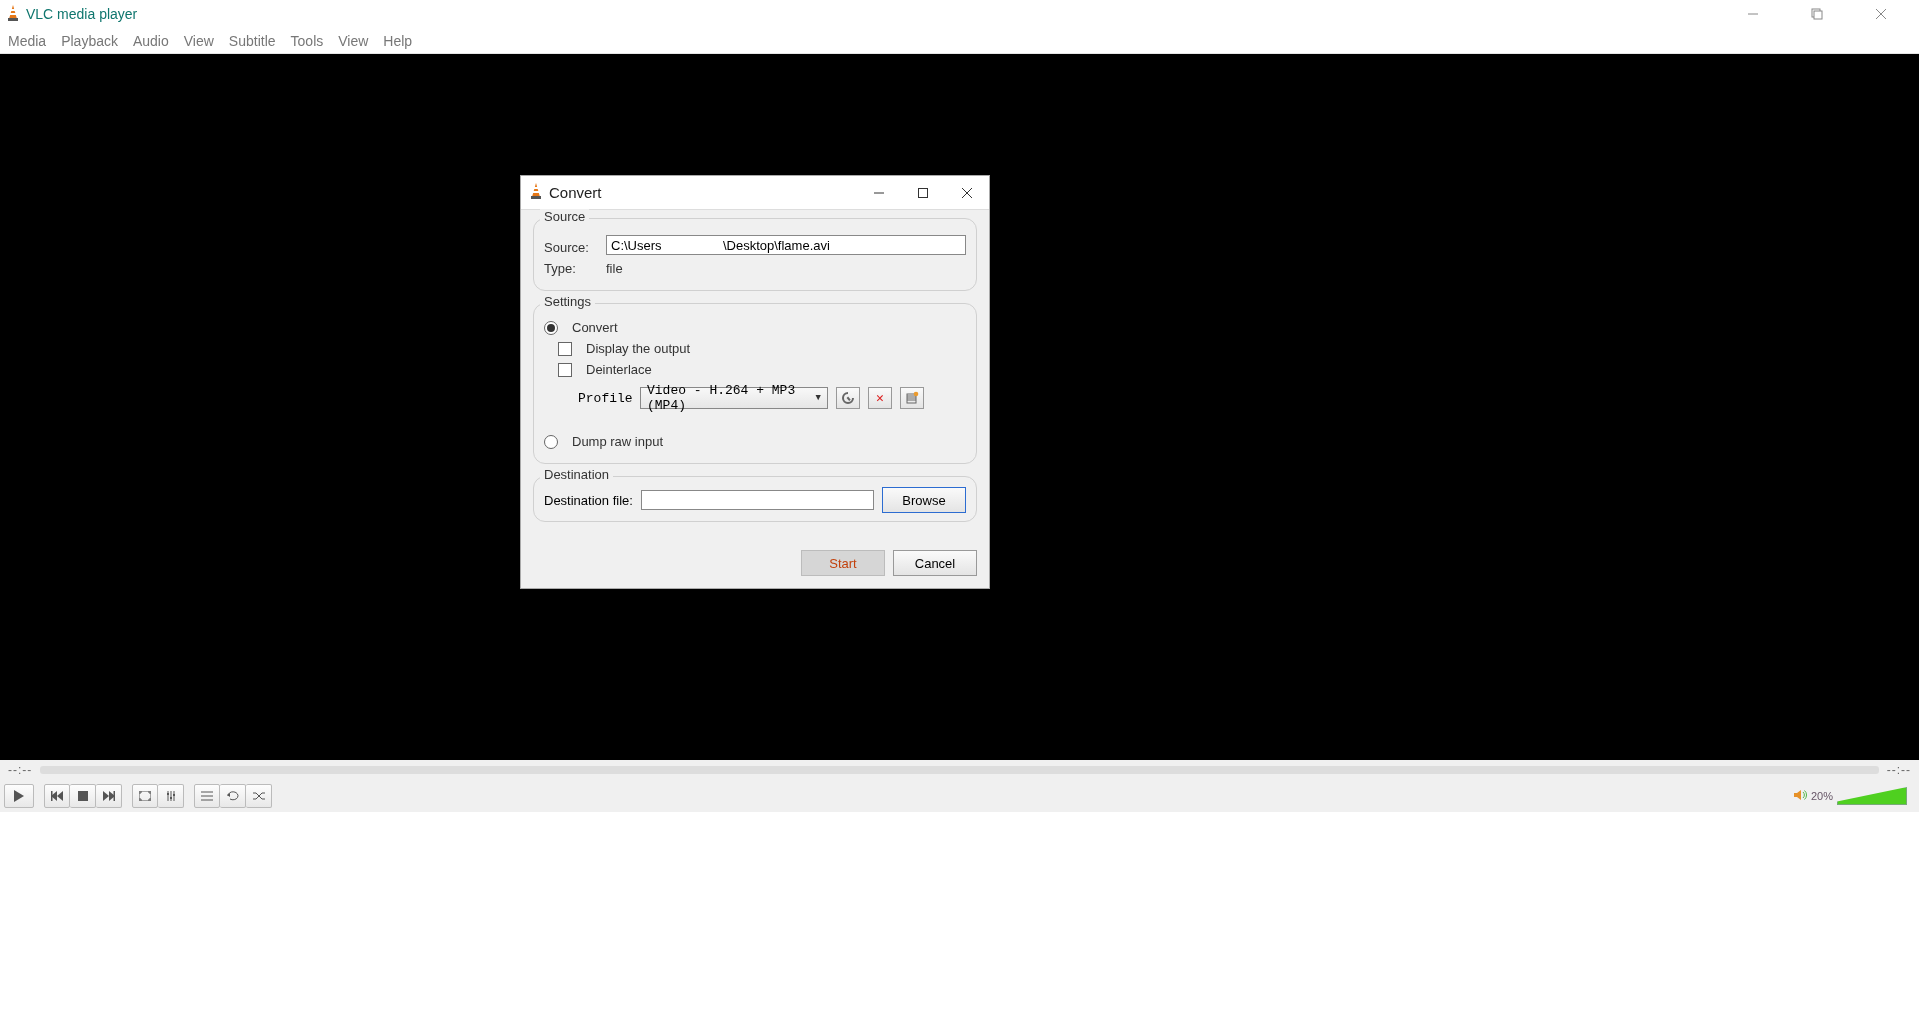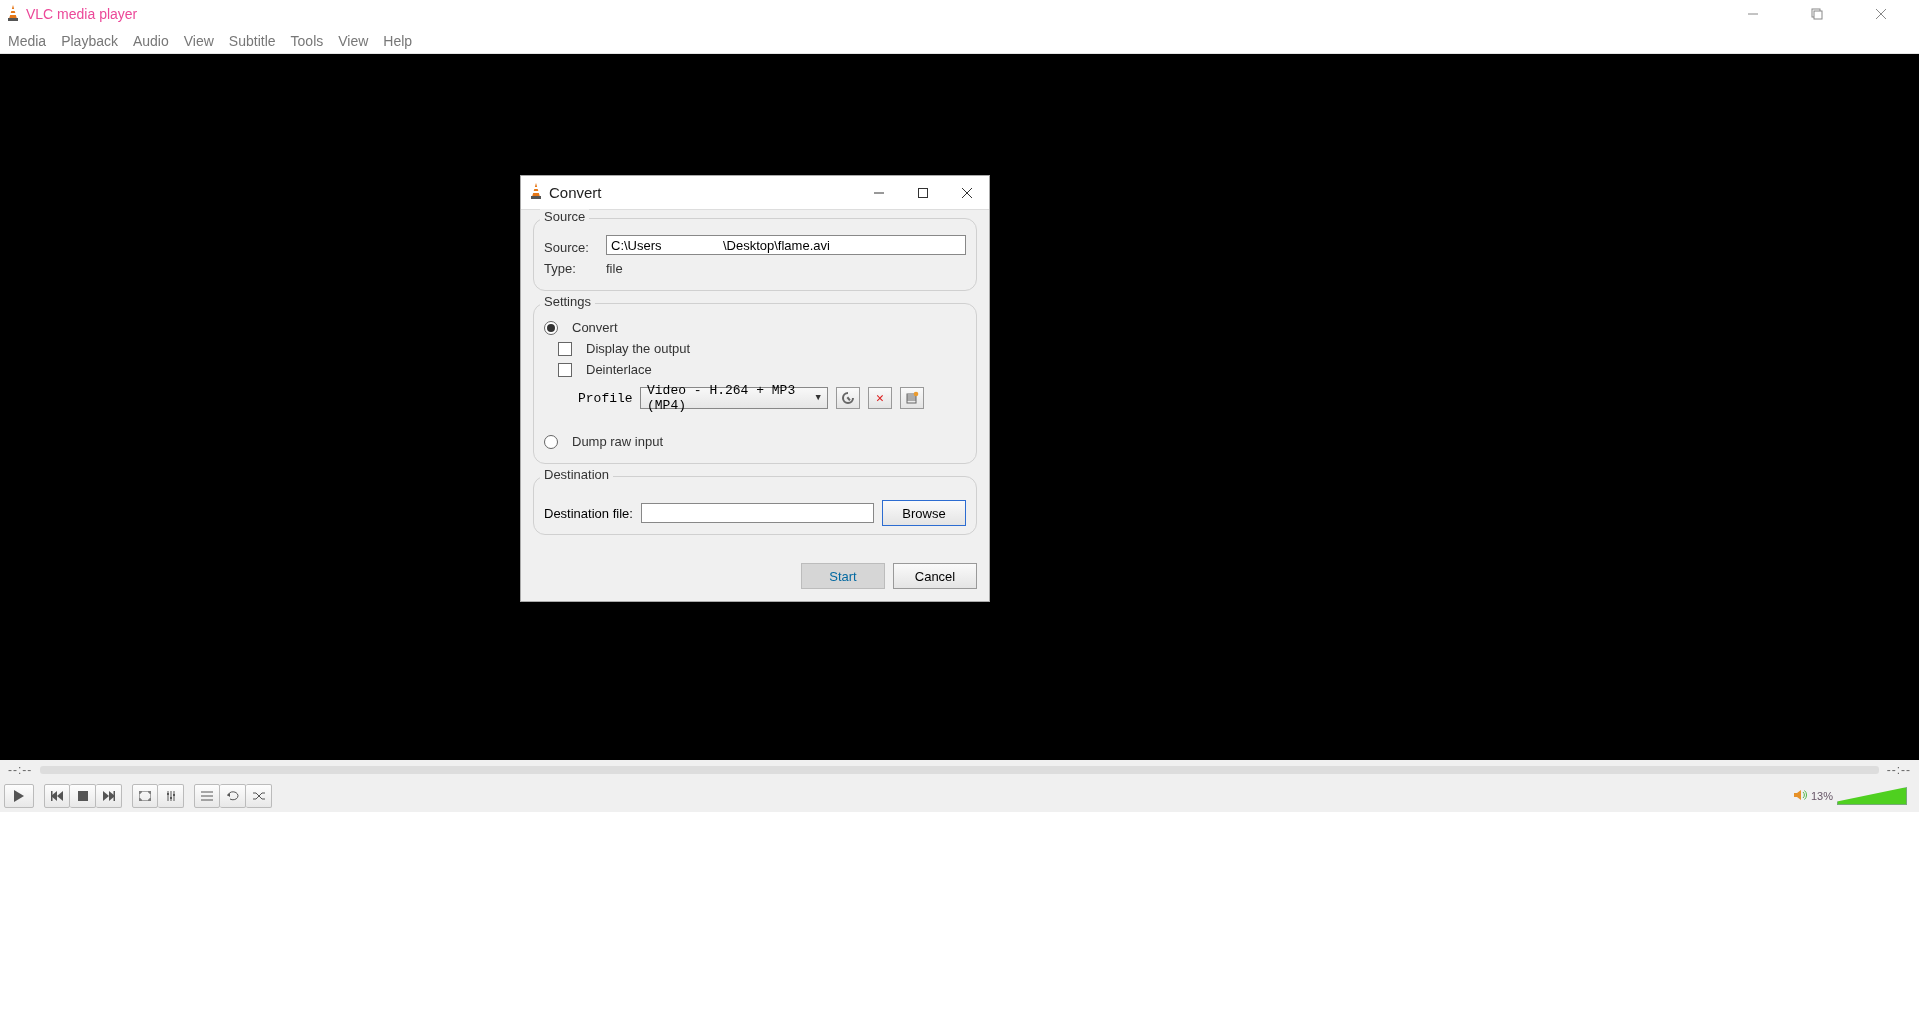--- a/index.html
+++ b/index.html
@@ -12,21 +12,21 @@
     overflow: hidden;
     position: relative;
   }
   
   .titlebar {
     height: 28px;
     display: flex;
     align-items: center;
     padding: 0 6px;
     background: #fff;
-    color: #ec4899;
+    color: #0f766e;
   }
   .titlebar .cone { margin-right: 6px; }
   .titlebar .title { flex: 1; font-size: 14px; }
   .win-controls { display: flex; gap: 20px; padding-right: 10px; }
   .win-controls span { width: 44px; height: 24px; display: flex; align-items: center; justify-content: center; color: #999; }
   .win-controls svg { stroke: #888; }
   
   .menubar {
     height: 26px;
     display: flex;
@@ -159,33 +159,33 @@
     padding: 0 6px;
     font-size: 13px;
   }
   .dropdown .arrow { font-size: 9px; color: #333; }
   .icon-btn {
     width: 24px; height: 22px;
     border: 1px solid #999;
     background: linear-gradient(#fafafa,#e4e4e4);
     display: flex; align-items: center; justify-content: center;
   }
-  .dest-row { display: flex; align-items: center; gap: 8px; margin-top: 13px; }
+  .dest-row { display: flex; align-items: center; gap: 8px; }
   .dest-row label { white-space: nowrap; }
   .btn {
     height: 26px;
     min-width: 84px;
     border: 1px solid #999;
     background: linear-gradient(#fafafa,#e4e4e4);
     display: flex; align-items: center; justify-content: center;
     font-size: 13px;
     padding: 0 12px;
   }
   .btn.primary { border: 1px solid #2c6cd1; }
-  .btn.disabled { background: #d6d6d6; color: #0369a1; border-color: #bcbcbc; }
+  .btn.disabled { background: #d6d6d6; color: #c2410c; border-color: #bcbcbc; }
   .dlg-footer {
     display: flex; justify-content: flex-end; gap: 8px;
     padding: 8px 12px 12px 12px;
   }
   .redx { color: #d22; font-weight: bold; }
   .cone {
     display: inline-block;
   }
 </style>
 </head>
@@ -311,21 +311,21 @@
   </div>
   <div class="spacer"></div>
   <div class="vol-block">
     <span class="speaker-icon">
       <svg width="14" height="14">
           <polygon points="1,5 4,5 8,2 8,12 4,9 1,9" fill="#e69128"></polygon>
           <path d="M10 4 A4 4 0 0 1 10 10" stroke="#52b746" fill="none"></path>
           <path d="M11.5 2.5 A6 6 0 0 1 11.5 11.5" stroke="#52b746" fill="none"></path>
         </svg>
     </span>
-    <span class="vol-pct">13%</span>
+    <span class="vol-pct">20%</span>
     <div class="vol-bar"></div>
   </div>
 </div>
 
 <div class="dialog">
   <div class="dlg-titlebar">
     <span class="cone">
       <svg width="14" height="16">
           <polygon points="7,0 11,14 3,14" fill="#e77817"></polygon>
           <rect x="2" y="13" width="10" height="3" fill="#555"></rect>

